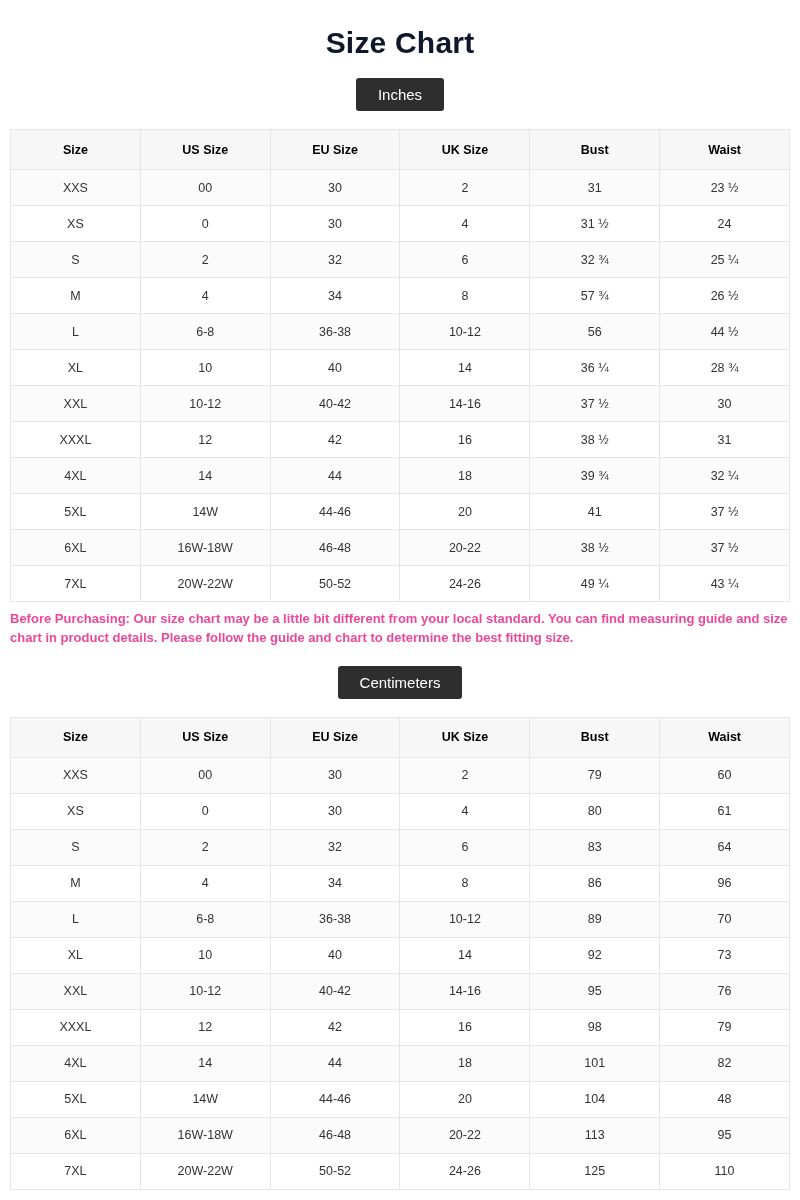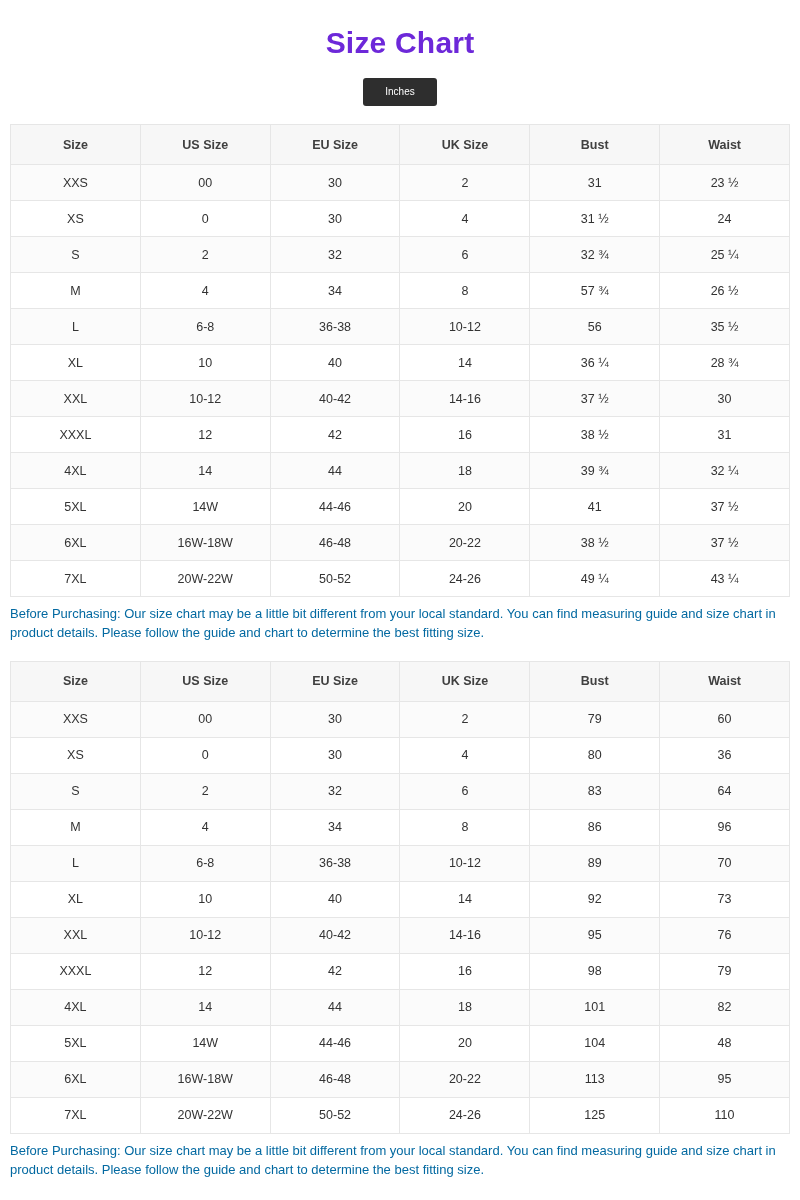--- a/index.html
+++ b/index.html
@@ -13,34 +13,34 @@
   }
   .page {
     width: 800px;
     min-height: 1200px;
     padding: 0 0 10px 0;
   }
   .page-title {
     text-align: center;
     font-size: 30px;
     font-weight: bold;
-    color: #6d28d9;
+    color: #0f172a;
     margin: 26px 0 18px 0;
     letter-spacing: 0.2px;
   }
   .unit-tab-wrap {
     display: flex;
     justify-content: center;
     margin-bottom: 18px;
   }
   .unit-tab {
     display: inline-block;
     background: #2e2e2e;
     color: #ffffff;
-    font-size: 10px;
+    font-size: 15px;
     padding: 9px 22px;
     border-radius: 3px;
     line-height: 1;
     cursor: pointer;
   }
   table.size-table {
     width: 780px;
     margin: 0 auto;
     border-collapse: collapse;
     table-layout: fixed;
@@ -55,34 +55,35 @@
     height: 36px;
     padding: 4px 2px;
     font-weight: normal;
     vertical-align: middle;
   }
   table.size-table thead th {
     background: #f7f7f7;
     font-weight: bold;
     font-size: 12.5px;
     height: 40px;
-    color: #404040;
+    color: #000000;
   }
   table.size-table tbody tr:nth-child(odd) td {
     background: #fbfbfb;
   }
   table.size-table tbody tr:nth-child(even) td {
     background: #ffffff;
   }
   .note {
     width: 780px;
     margin: 8px auto 0 auto;
     font-size: 13px;
     line-height: 1.45;
-    color: #0369a1;
+    color: #ec4899;
+    font-weight: bold;
   }
   .spacer-between {
     height: 18px;
   }
   .frac { white-space: nowrap; }
 </style>
 </head>
 <body>
 
 <div class="page">
@@ -136,21 +137,21 @@
         <td>8</td>
         <td class="frac">57 ¾</td>
         <td class="frac">26 ½</td>
       </tr>
       <tr>
         <td>L</td>
         <td>6-8</td>
         <td>36-38</td>
         <td>10-12</td>
         <td class="frac">56</td>
-        <td class="frac">35 ½</td>
+        <td class="frac">44 ½</td>
       </tr>
       <tr>
         <td>XL</td>
         <td>10</td>
         <td>40</td>
         <td>14</td>
         <td class="frac">36 ¼</td>
         <td class="frac">28 ¾</td>
       </tr>
       <tr>
@@ -201,20 +202,23 @@
         <td class="frac">49 ¼</td>
         <td class="frac">43 ¼</td>
       </tr>
     </tbody>
   </table>
 
   <p class="note">Before Purchasing: Our size chart may be a little bit different from your local standard. You can find measuring guide and size chart in product details. Please follow the guide and chart to determine the best fitting size.</p>
 
   <div class="spacer-between"></div>
 
+  <div class="unit-tab-wrap">
+    <span class="unit-tab">Centimeters</span>
+  </div>
 
   <table class="size-table">
     <thead>
       <tr>
         <th>Size</th>
         <th>US Size</th>
         <th>EU Size</th>
         <th>UK Size</th>
         <th>Bust</th>
         <th>Waist</th>
@@ -228,21 +232,21 @@
         <td>2</td>
         <td>79</td>
         <td>60</td>
       </tr>
       <tr>
         <td>XS</td>
         <td>0</td>
         <td>30</td>
         <td>4</td>
         <td>80</td>
-        <td>36</td>
+        <td>61</td>
       </tr>
       <tr>
         <td>S</td>
         <td>2</td>
         <td>32</td>
         <td>6</td>
         <td>83</td>
         <td>64</td>
       </tr>
       <tr>

